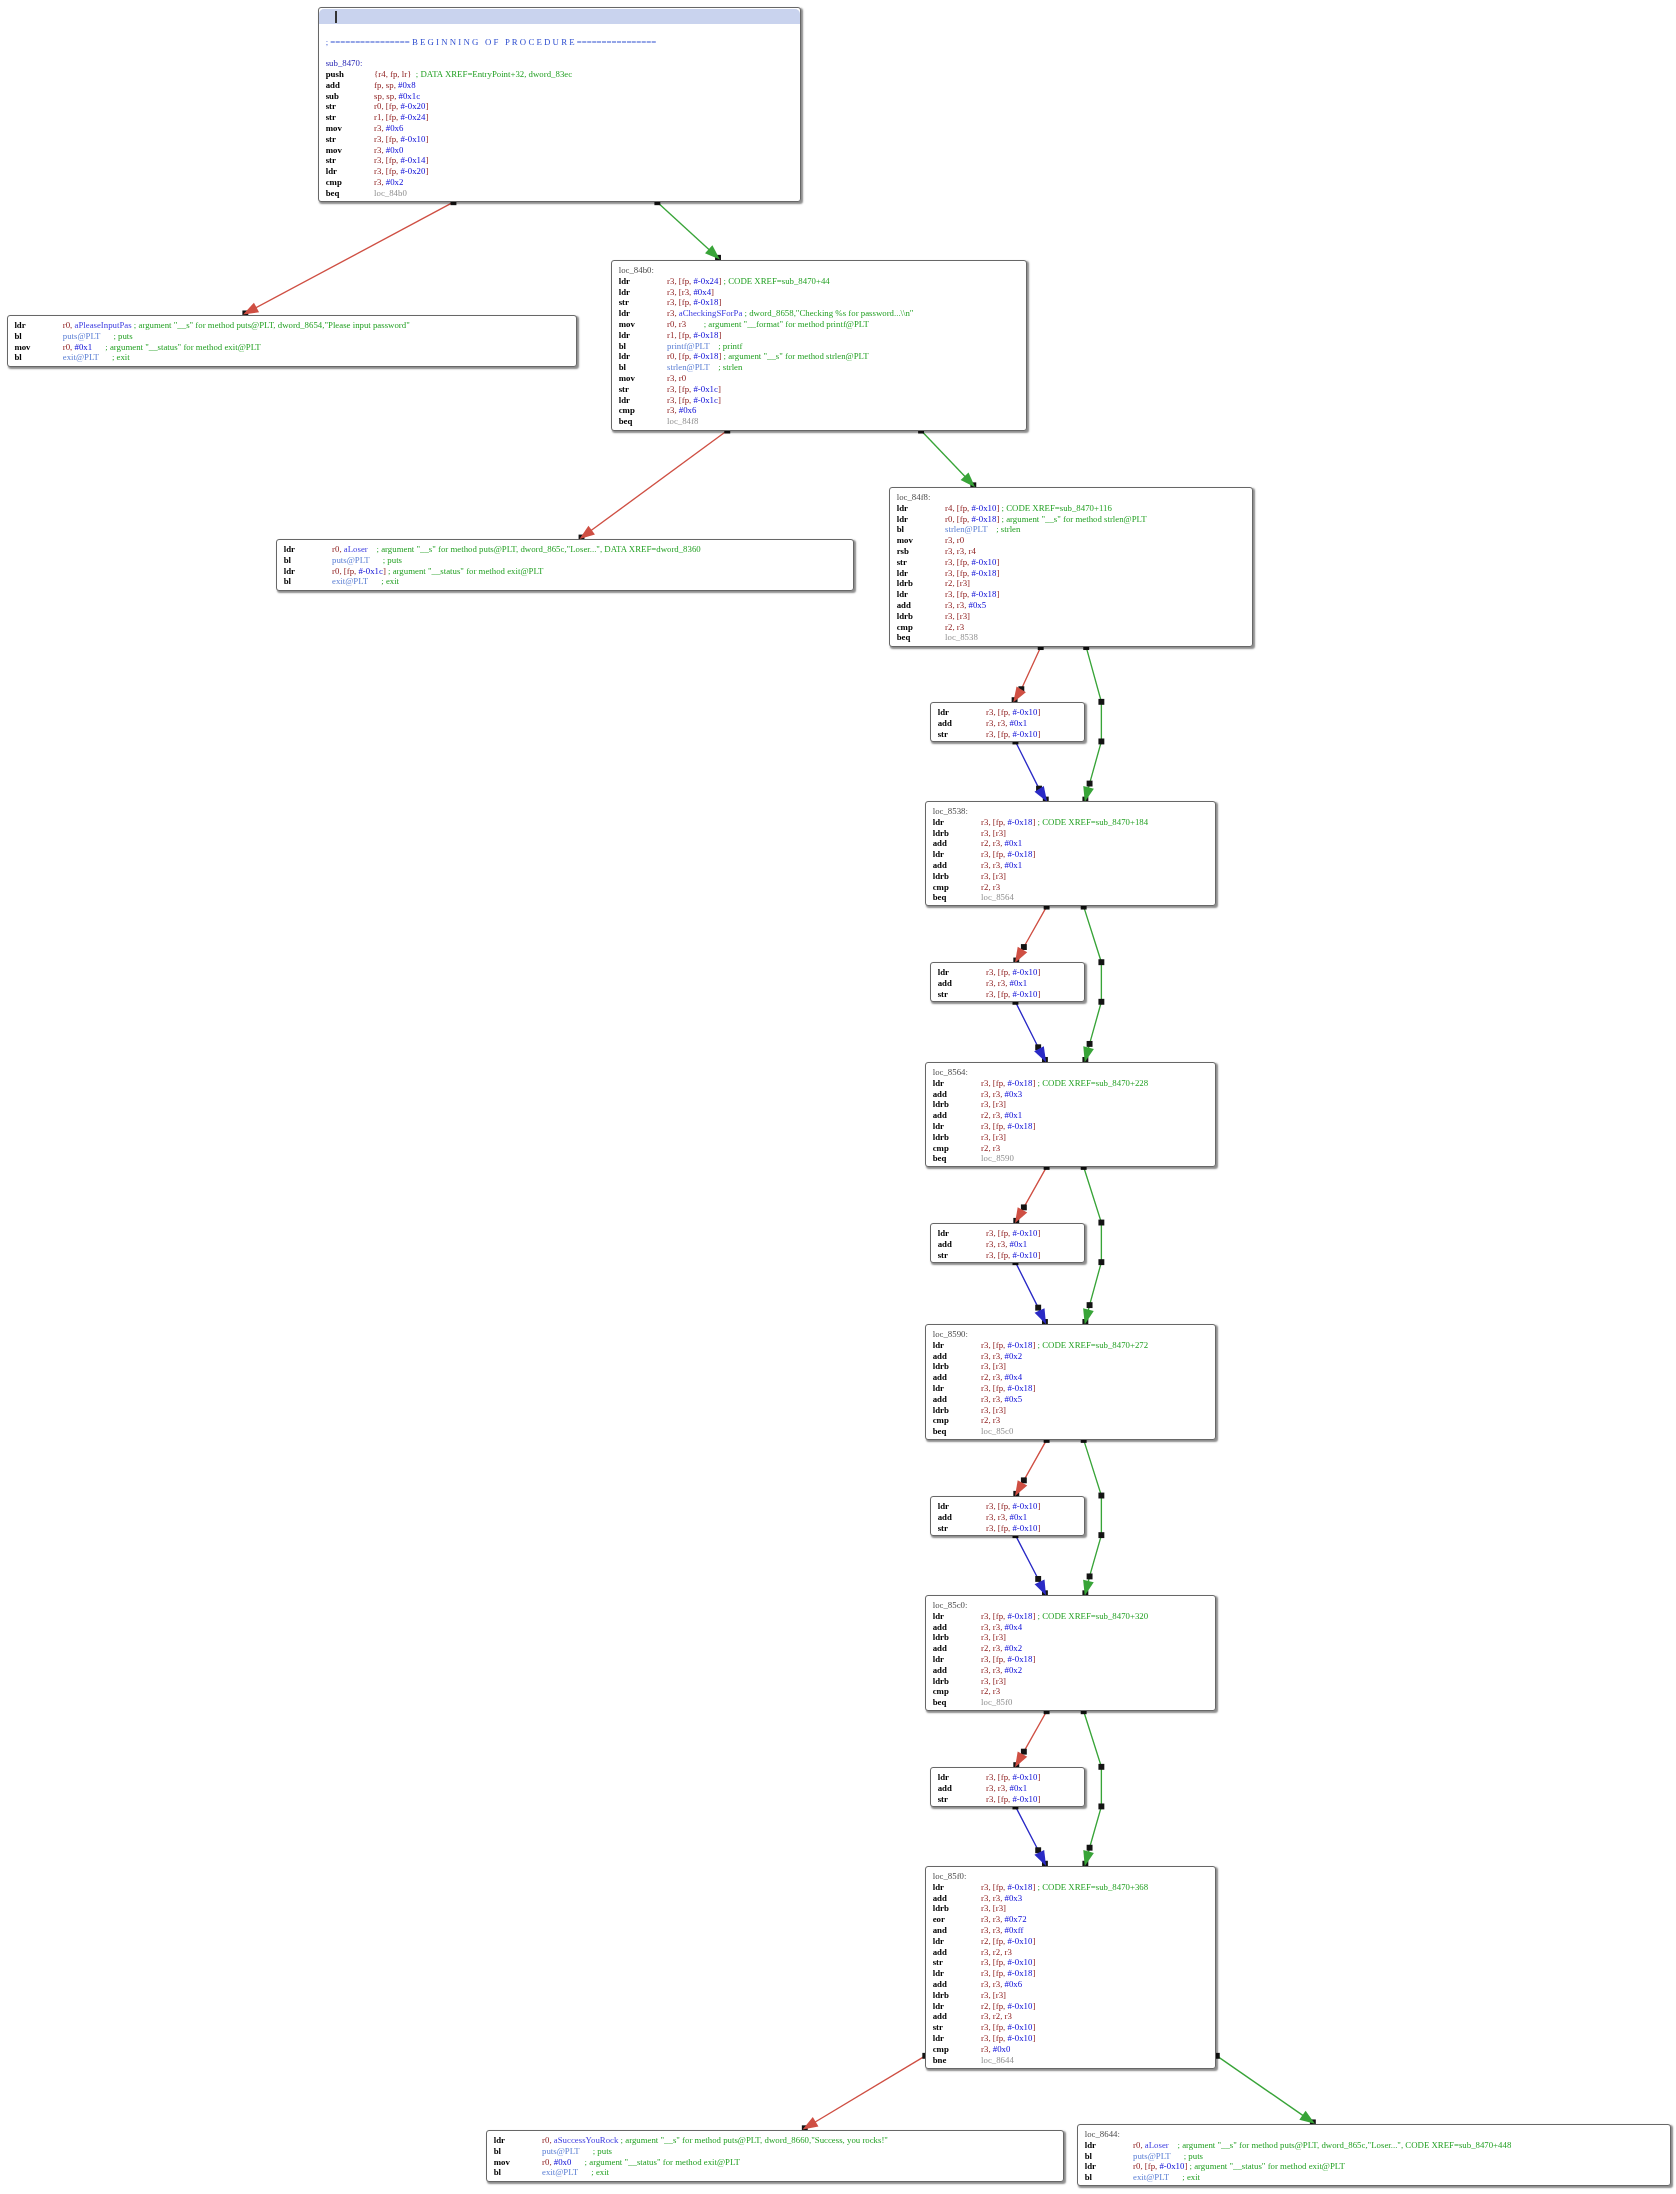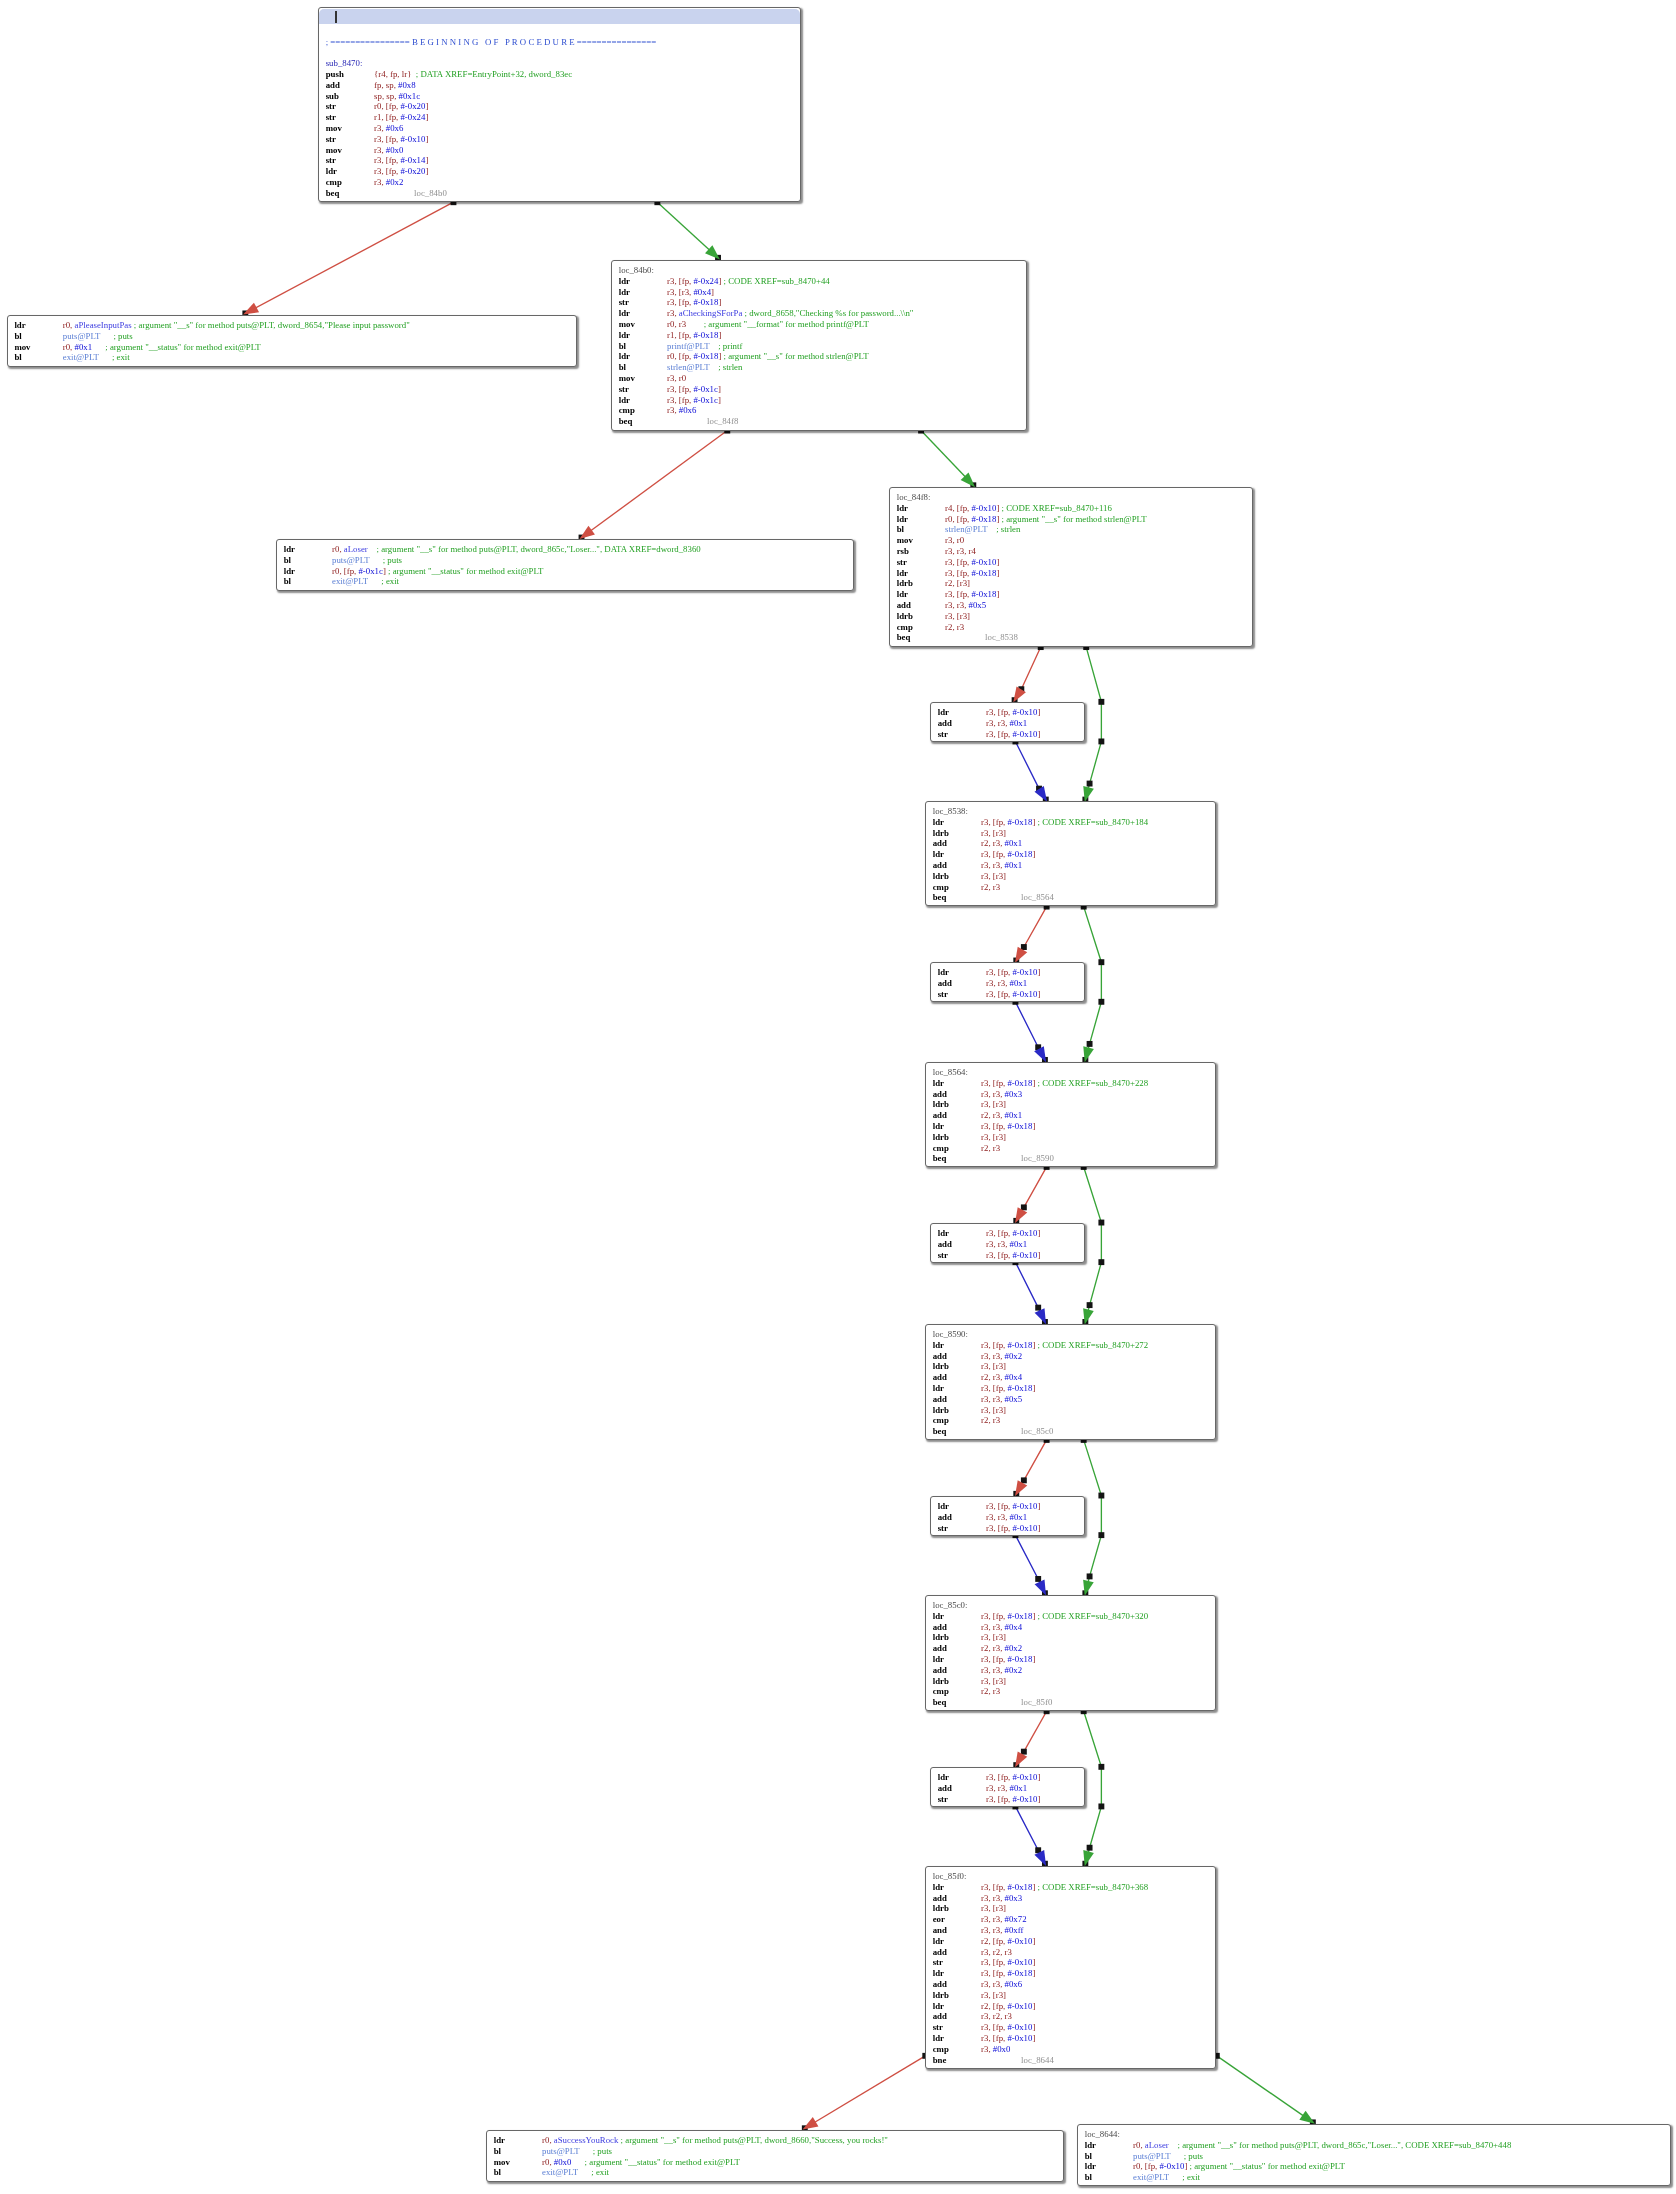--- a/index.html
+++ b/index.html
@@ -4,21 +4,21 @@
 <style>
   html,body{margin:0;padding:0;background:#fff;}
   #canvas{position:relative;width:1677px;height:2194px;background:#fff;overflow:hidden;
           font-family:"DejaVu Sans Mono",monospace;}
   .node{position:absolute;background:#fff;border:1.2px solid #676767;border-radius:3px;
         box-shadow:1.1px 1.1px 1.7px rgba(0,0,0,.45);padding:4px 0;box-sizing:border-box;
         font-size:8.8px;line-height:10.8px;white-space:pre;overflow:hidden;font-family:Liberation Serif, serif;}
   .ln{padding:0 6.7px;height:10.8px;}
   .mn{display:inline-block;width:11ch;font-weight:bold;color:#000;}
   .reg{color:var(--reg);} .num{color:var(--num);} .sym{color:var(--sym);margin-top:20px;}
-  .plt{color:var(--plt);} .cm{color:var(--cm);} .locref{color:var(--locref);margin-left:40px;}
+  .plt{color:var(--plt);} .cm{color:var(--cm);} .locref{color:var(--locref);}
   .lbl-proc{color:var(--proclbl);} .lbl-loc{color:var(--loclbl);}
   .banner{color:var(--banner);}
   .selband{height:15px;margin:-2.5px 0 1.7px 0;background:var(--sel);
            border-radius:5px 5px 0 0;position:relative;}
   .caret{position:absolute;left:16px;top:1.7px;width:1.7px;height:11.8px;background:#333;}
   #edges{position:absolute;left:0;top:0;pointer-events:none;}
 </style>
 </head>
 <body>
 

